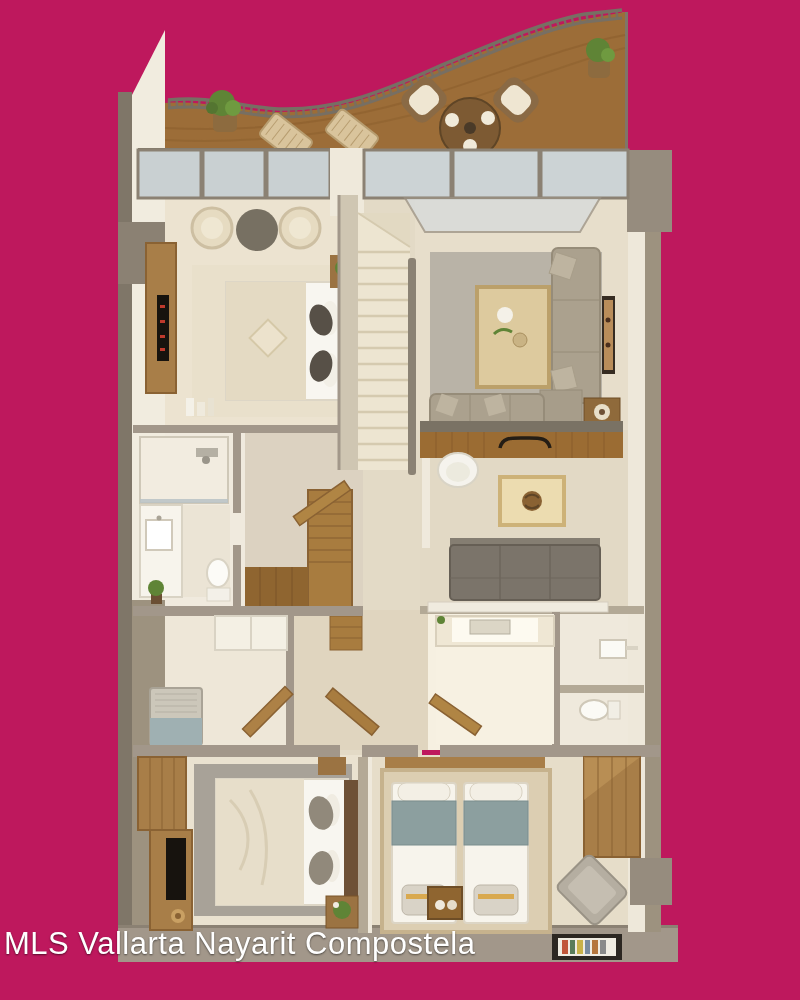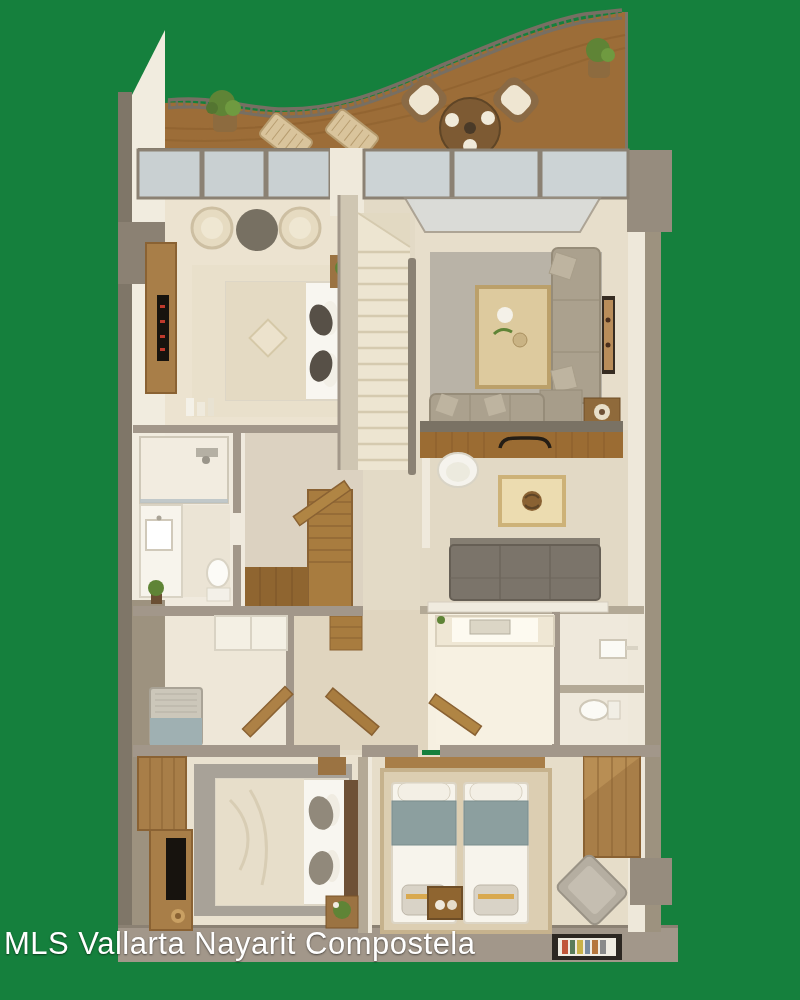--- a/index.html
+++ b/index.html
@@ -1,16 +1,16 @@
 <!DOCTYPE html>
 <html><head>
 <meta charset="utf-8">
 <style>
   html,body{margin:0;padding:0;background:#000;}
-  .stage{position:relative;width:800px;height:1000px;background:#15803d;overflow:hidden;
+  .stage{position:relative;width:800px;height:1000px;background:#be185d;overflow:hidden;
          font-family:"Liberation Sans", sans-serif;}
   .caption{position:absolute;left:4px;top:926px;color:#fff;font-size:31px;
            letter-spacing:.5px;text-shadow:0 1px 2px rgba(0,0,0,.55);white-space:nowrap;}
   svg{position:absolute;left:0;top:0;}
 </style>
 </head>
 <body>
 
 <div class="stage">
 <svg width="800" height="1000" viewBox="0 0 800 1000">

